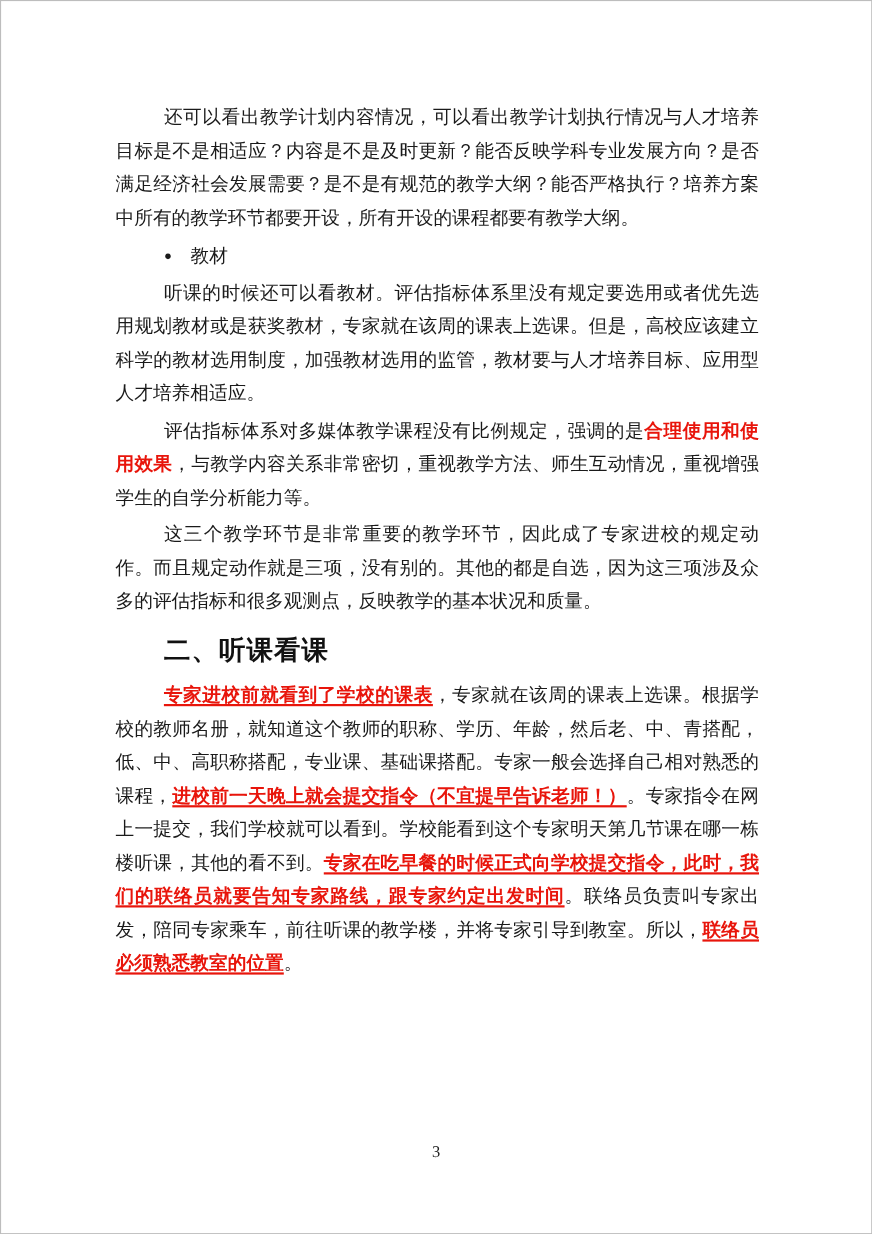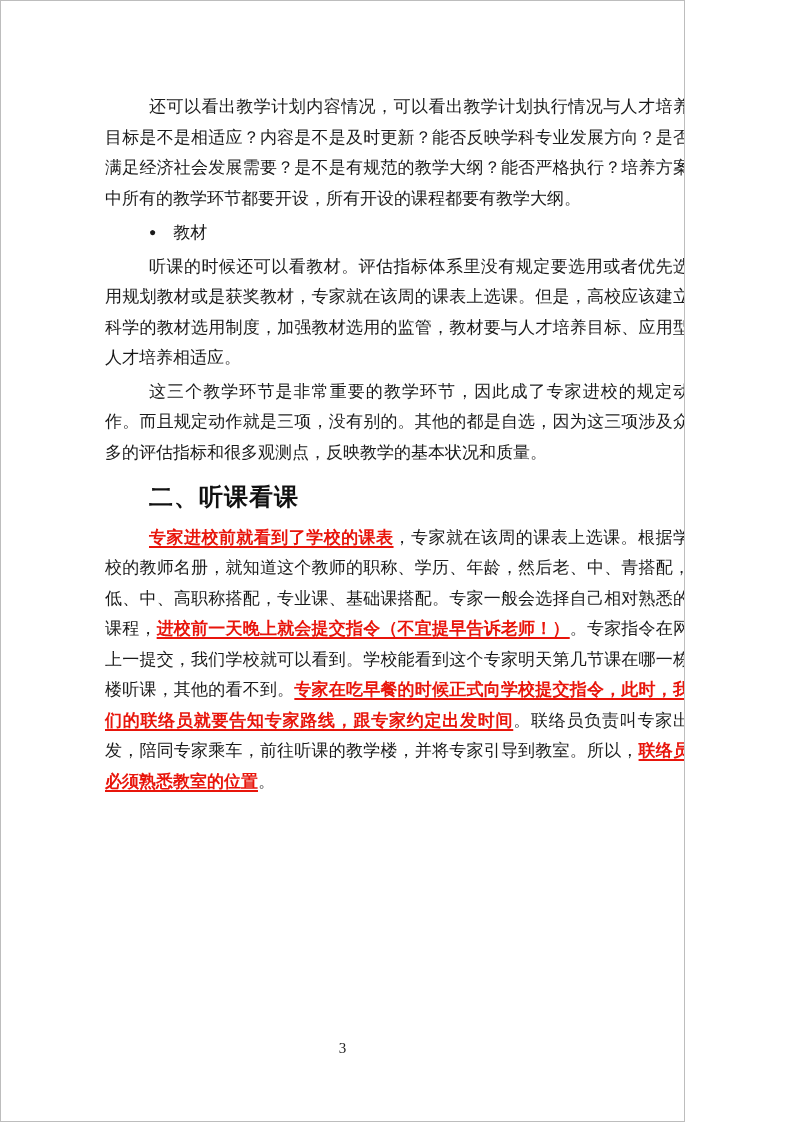--- a/index.html
+++ b/index.html
@@ -1,18 +1,18 @@
 <!DOCTYPE html>
 <html><head>
 <meta charset="utf-8">
 <style>
   html,body{margin:0;padding:0;background:#ffffff;}
   .page{
     position:relative;
-    width:685px;height:1122px;
+    width:793px;height:1122px;
     background:#ffffff;
     border:1px solid #bdbdbd;
     box-sizing:border-box;
     overflow:hidden;
     font-family:"Liberation Serif","DejaVu Serif",serif;
     color:#1a1a1a;
   }
   .content{
     position:absolute;
     left:104px;top:88px;
@@ -75,20 +75,21 @@
 <div class="page">
   <div class="content">
 
     <p class="body-p"><span>还可以看出教学计划内容情况，可以看出教学计划执行情况与人才培养目标是不是相适应？内容是不是及时更新？能否反映学科专业发展方向？是否满足经济社会发展需要？是不是有规范的教学大纲？能否严格执行？培养方案中所有的教学环节都要开设，所有开设的课程都要有教学大纲。</span></p>
 
     <p class="bullet-p"><span class="bullet-marker">●</span><span>教材</span></p>
 
     <p class="body-p"><span>听课的时候还可以看教材。评估指标体系里没有规定要选用或者优先选用规划教材或是获奖教材，专家就在该周的课表上选课。但是，高校应该建立科学的教材选用制度，加强教材选用的监管，教材要与人才培养目标、应用型人才培养相适应。</span></p>
 
 
+    <p class="body-p"><span>评估指标体系对多媒体教学课程没有比例规定，强调的是</span><span class="rb">合理使用和使用效果</span><span>，与教学内容关系非常密切，重视教学方法、师生互动情况，重视增强学生的自学分析能力等。</span></p>
 
 
     <p class="body-p"><span>这三个教学环节是非常重要的教学环节，因此成了专家进校的规定动作。而且规定动作就是三项，没有别的。其他的都是自选，因为这三项涉及众多的评估指标和很多观测点，反映教学的基本状况和质量。</span></p>
 
     <p class="h2">二、听课看课</p>
 
     <p class="body-p"><span class="rbu">专家进校前就看到了学校的课表</span><span>，专家就在该周的课表上选课。根据学校的教师名册，就知道这个教师的职称、学历、年龄，然后老、中、青搭配，低、中、高职称搭配，专业课、基础课搭配。专家一般会选择自己相对熟悉的课程，</span><span class="rbu">进校前一天晚上就会提交指令（不宜提早告诉老师！）</span><span>。专家指令在网上一提交，我们学校就可以看到。学校能看到这个专家明天第几节课在哪一栋楼听课，其他的看不到。</span><span class="rbu">专家在吃早餐的时候正式向学校提交指令，此时，我们的联络员就要告知专家路线，跟专家约定出发时间</span><span>。联络员负责叫专家出发，陪同专家乘车，前往听课的教学楼，并将专家引导到教室。所以，</span><span class="rbu">联络员必须熟悉教室的位置</span><span>。</span></p>
 
   </div>
 

